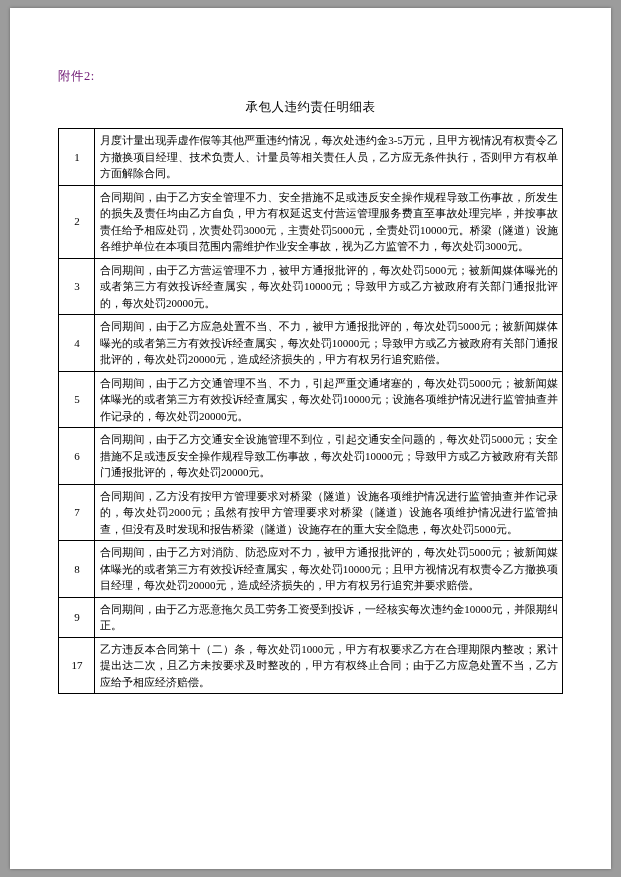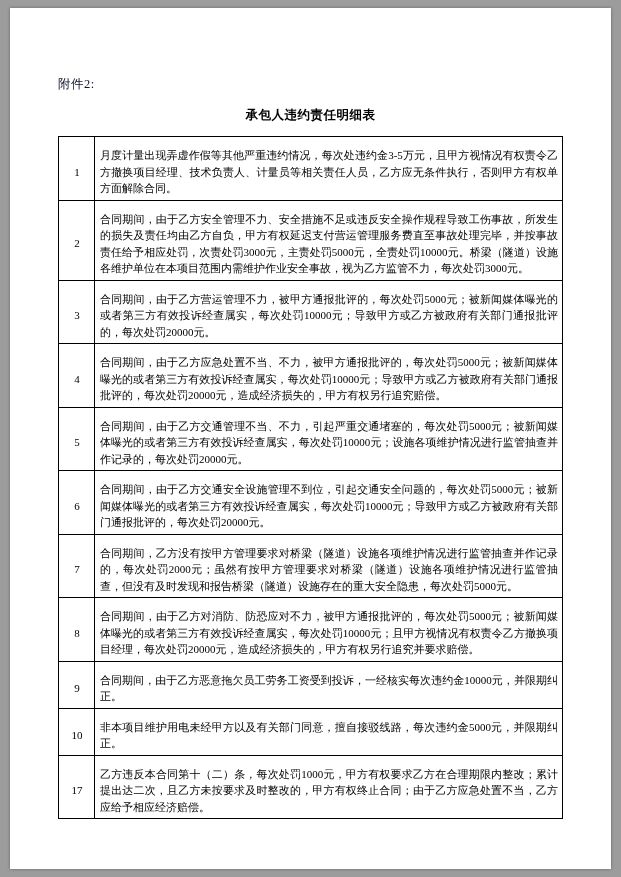--- a/index.html
+++ b/index.html
@@ -19,41 +19,41 @@
     top: 8px;
     width: 601px;
     height: 861px;
     background: #ffffff;
     box-shadow: 0 0 3px rgba(0,0,0,0.35);
     box-sizing: border-box;
     padding: 60px 48px 20px 48px;
   }
   .attachment-label {
     font-size: 12.5px;
-    color: #0f172a;
+    color: #701a75;
     letter-spacing: 0.5px;
-    margin: 8px 0 14px 0;
+    margin: 0 0 14px 0;
   }
   .doc-title {
     text-align: center;
     font-size: 12.5px;
-    font-weight: bold;
+    font-weight: normal;
     margin: 0 0 12px 0;
     letter-spacing: 0.5px;
   }
   table.penalty-table {
     border-collapse: collapse;
     width: 100%;
     table-layout: fixed;
   }
   table.penalty-table td {
     border: 1px solid #000;
     font-size: 11px;
     line-height: 1.5;
-    padding: 10px 4px 3px 5px;
+    padding: 3px 4px 3px 5px;
     vertical-align: middle;
     color: #000;
   }
   td.num-cell {
     width: 26px;
     text-align: center;
     vertical-align: middle;
   }
   td.text-cell {
     text-align: justify;
@@ -95,39 +95,35 @@
       <tr>
         <td class="num-cell">4</td>
         <td class="text-cell">合同期间，由于乙方应急处置不当、不力，被甲方通报批评的，每次处罚5000元；被新闻媒体曝光的或者第三方有效投诉经查属实，每次处罚10000元；导致甲方或乙方被政府有关部门通报批评的，每次处罚20000元，造成经济损失的，甲方有权另行追究赔偿。</td>
       </tr>
       <tr>
         <td class="num-cell">5</td>
         <td class="text-cell">合同期间，由于乙方交通管理不当、不力，引起严重交通堵塞的，每次处罚5000元；被新闻媒体曝光的或者第三方有效投诉经查属实，每次处罚10000元；设施各项维护情况进行监管抽查并作记录的，每次处罚20000元。</td>
       </tr>
       <tr>
         <td class="num-cell">6</td>
-        <td class="text-cell">合同期间，由于乙方交通安全设施管理不到位，引起交通安全问题的，每次处罚5000元；被新闻媒体曝光的或者第三方有效投诉经查属实，每次处罚10000元；导致甲方或乙方被政府有关部门通报批评的，每次处罚20000元。</td>
+        <td class="text-cell">合同期间，由于乙方交通安全设施管理不到位，引起交通安全问题的，每次处罚5000元；安全措施不足或违反安全操作规程导致工伤事故，每次处罚10000元；导致甲方或乙方被政府有关部门通报批评的，每次处罚20000元。</td>
       </tr>
       <tr>
         <td class="num-cell">7</td>
         <td class="text-cell">合同期间，乙方没有按甲方管理要求对桥梁（隧道）设施各项维护情况进行监管抽查并作记录的，每次处罚2000元；虽然有按甲方管理要求对桥梁（隧道）设施各项维护情况进行监管抽查，但没有及时发现和报告桥梁（隧道）设施存在的重大安全隐患，每次处罚5000元。</td>
       </tr>
       <tr>
         <td class="num-cell">8</td>
         <td class="text-cell">合同期间，由于乙方对消防、防恐应对不力，被甲方通报批评的，每次处罚5000元；被新闻媒体曝光的或者第三方有效投诉经查属实，每次处罚10000元；且甲方视情况有权责令乙方撤换项目经理，每次处罚20000元，造成经济损失的，甲方有权另行追究并要求赔偿。</td>
       </tr>
       <tr>
         <td class="num-cell">9</td>
         <td class="text-cell">合同期间，由于乙方恶意拖欠员工劳务工资受到投诉，一经核实每次违约金10000元，并限期纠正。</td>
       </tr>
       <tr>
-        <td class="num-cell">10</td>
-        <td class="text-cell">非本项目维护用电未经甲方以及有关部门同意，擅自接驳线路，每次违约金5000元，并限期纠正。</td>
-      </tr>
-      <tr>
         <td class="num-cell">17</td>
         <td class="text-cell">乙方违反本合同第十（二）条，每次处罚1000元，甲方有权要求乙方在合理期限内整改；累计提出达二次，且乙方未按要求及时整改的，甲方有权终止合同；由于乙方应急处置不当，乙方应给予相应经济赔偿。</td>
       </tr>
     </tbody>
   </table>
 
 
 </div>
 
 </body></html>

